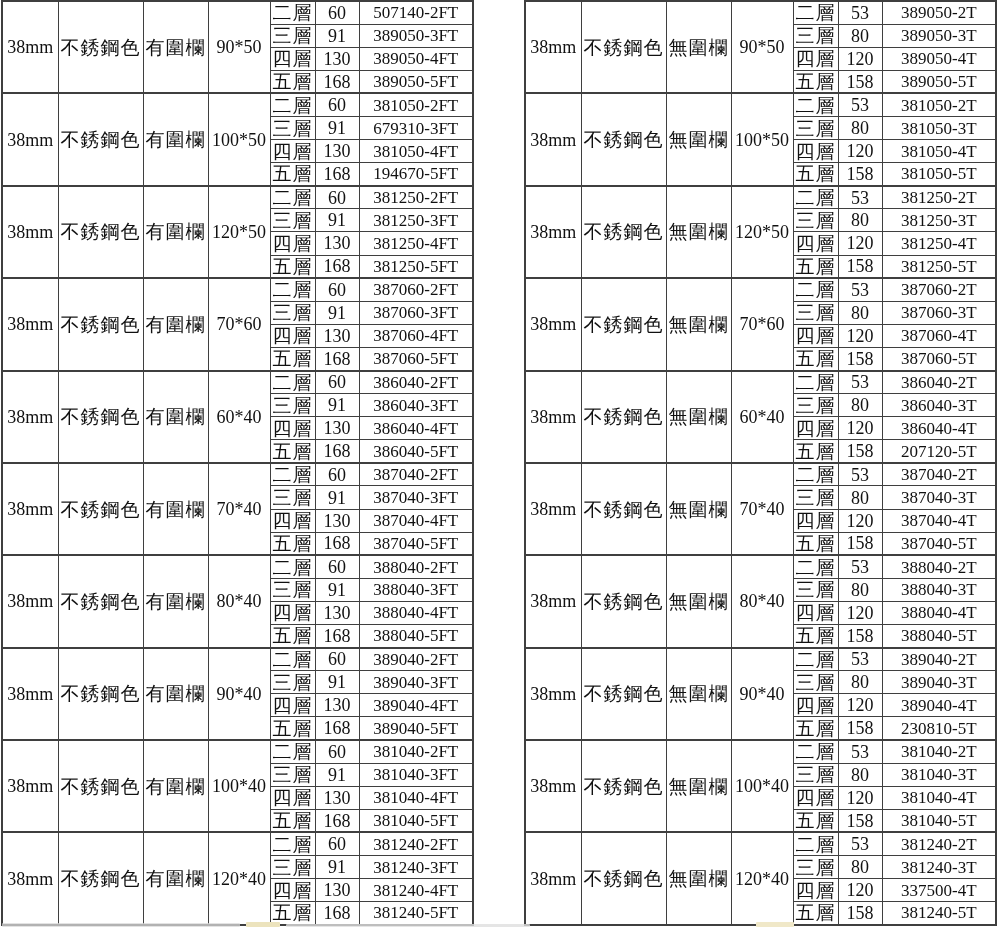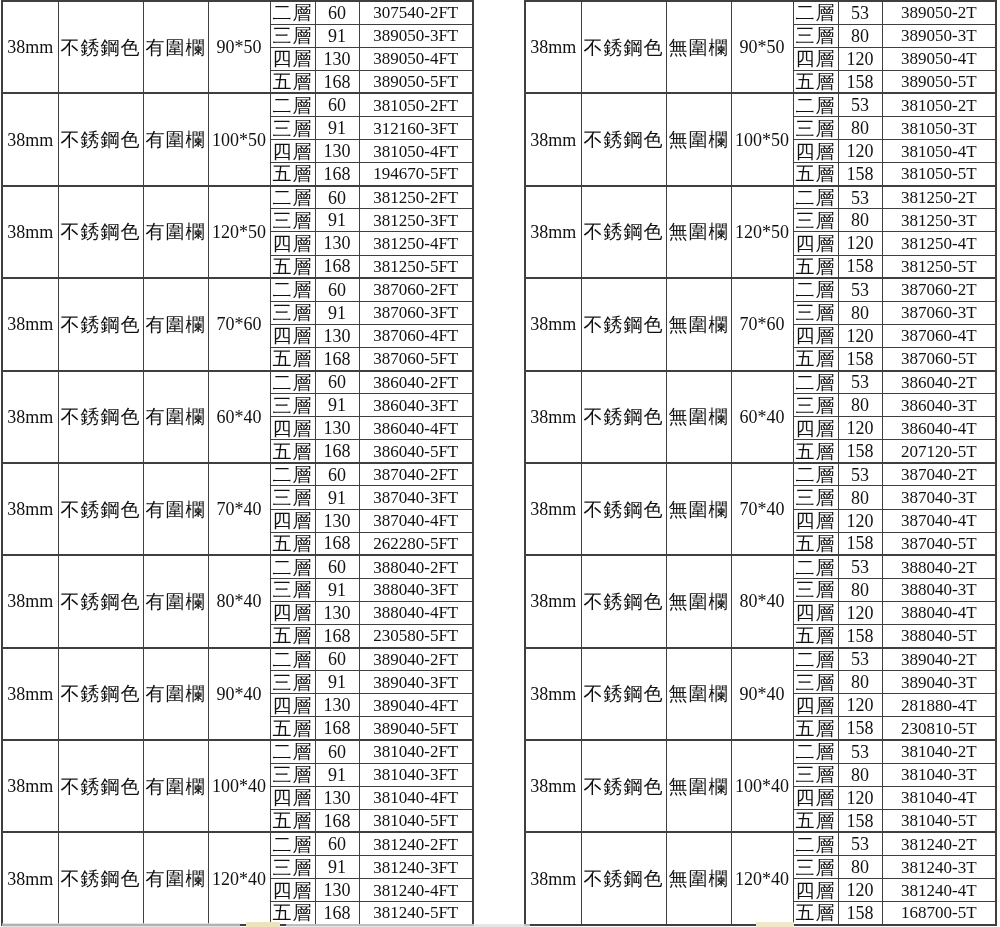--- a/index.html
+++ b/index.html
@@ -71,21 +71,21 @@
       <col style="width:114px">
     </colgroup>
     <tbody>
         <tr class="major-start">
           <td rowspan="4" class="diameter-cell">38mm</td>
           <td rowspan="4" class="cn">不銹鋼色</td>
           <td rowspan="4" class="cn">有圍欄</td>
           <td rowspan="4" class="size-cell">90*50</td>
           <td class="cn">二層</td>
           <td class="value-cell">60</td>
-          <td class="code-cell">307540-2FT</td>
+          <td class="code-cell">507140-2FT</td>
         </tr>
         <tr>
           <td class="cn">三層</td>
           <td class="value-cell">91</td>
           <td class="code-cell">389050-3FT</td>
         </tr>
         <tr>
           <td class="cn">四層</td>
           <td class="value-cell">130</td>
           <td class="code-cell">389050-4FT</td>
@@ -100,21 +100,21 @@
           <td rowspan="4" class="cn">不銹鋼色</td>
           <td rowspan="4" class="cn">有圍欄</td>
           <td rowspan="4" class="size-cell">100*50</td>
           <td class="cn">二層</td>
           <td class="value-cell">60</td>
           <td class="code-cell">381050-2FT</td>
         </tr>
         <tr>
           <td class="cn">三層</td>
           <td class="value-cell">91</td>
-          <td class="code-cell">312160-3FT</td>
+          <td class="code-cell">679310-3FT</td>
         </tr>
         <tr>
           <td class="cn">四層</td>
           <td class="value-cell">130</td>
           <td class="code-cell">381050-4FT</td>
         </tr>
         <tr>
           <td class="cn">五層</td>
           <td class="value-cell">168</td>
           <td class="code-cell">194670-5FT</td>
@@ -206,21 +206,21 @@
           <td class="code-cell">387040-3FT</td>
         </tr>
         <tr>
           <td class="cn">四層</td>
           <td class="value-cell">130</td>
           <td class="code-cell">387040-4FT</td>
         </tr>
         <tr>
           <td class="cn">五層</td>
           <td class="value-cell">168</td>
-          <td class="code-cell">262280-5FT</td>
+          <td class="code-cell">387040-5FT</td>
         </tr>
         <tr class="major-start">
           <td rowspan="4" class="diameter-cell">38mm</td>
           <td rowspan="4" class="cn">不銹鋼色</td>
           <td rowspan="4" class="cn">有圍欄</td>
           <td rowspan="4" class="size-cell">80*40</td>
           <td class="cn">二層</td>
           <td class="value-cell">60</td>
           <td class="code-cell">388040-2FT</td>
         </tr>
@@ -230,21 +230,21 @@
           <td class="code-cell">388040-3FT</td>
         </tr>
         <tr>
           <td class="cn">四層</td>
           <td class="value-cell">130</td>
           <td class="code-cell">388040-4FT</td>
         </tr>
         <tr>
           <td class="cn">五層</td>
           <td class="value-cell">168</td>
-          <td class="code-cell">230580-5FT</td>
+          <td class="code-cell">388040-5FT</td>
         </tr>
         <tr class="major-start">
           <td rowspan="4" class="diameter-cell">38mm</td>
           <td rowspan="4" class="cn">不銹鋼色</td>
           <td rowspan="4" class="cn">有圍欄</td>
           <td rowspan="4" class="size-cell">90*40</td>
           <td class="cn">二層</td>
           <td class="value-cell">60</td>
           <td class="code-cell">389040-2FT</td>
         </tr>
@@ -503,21 +503,21 @@
           <td class="code-cell">389040-2T</td>
         </tr>
         <tr>
           <td class="cn">三層</td>
           <td class="value-cell">80</td>
           <td class="code-cell">389040-3T</td>
         </tr>
         <tr>
           <td class="cn">四層</td>
           <td class="value-cell">120</td>
-          <td class="code-cell">281880-4T</td>
+          <td class="code-cell">389040-4T</td>
         </tr>
         <tr>
           <td class="cn">五層</td>
           <td class="value-cell">158</td>
           <td class="code-cell">230810-5T</td>
         </tr>
         <tr class="major-start">
           <td rowspan="4" class="diameter-cell">38mm</td>
           <td rowspan="4" class="cn">不銹鋼色</td>
           <td rowspan="4" class="cn">無圍欄</td>
@@ -551,26 +551,26 @@
           <td class="code-cell">381240-2T</td>
         </tr>
         <tr>
           <td class="cn">三層</td>
           <td class="value-cell">80</td>
           <td class="code-cell">381240-3T</td>
         </tr>
         <tr>
           <td class="cn">四層</td>
           <td class="value-cell">120</td>
-          <td class="code-cell">381240-4T</td>
-        </tr>
-        <tr>
-          <td class="cn">五層</td>
-          <td class="value-cell">158</td>
-          <td class="code-cell">168700-5T</td>
+          <td class="code-cell">337500-4T</td>
+        </tr>
+        <tr>
+          <td class="cn">五層</td>
+          <td class="value-cell">158</td>
+          <td class="code-cell">381240-5T</td>
         </tr>
       </tbody>
   </table>
 
   <div class="artifact-strip">
     <span class="smudge smudge-a"></span>
     <span class="smudge smudge-b"></span>
     <span class="smudge smudge-c"></span>
     <span class="smudge smudge-d"></span>
   </div>

